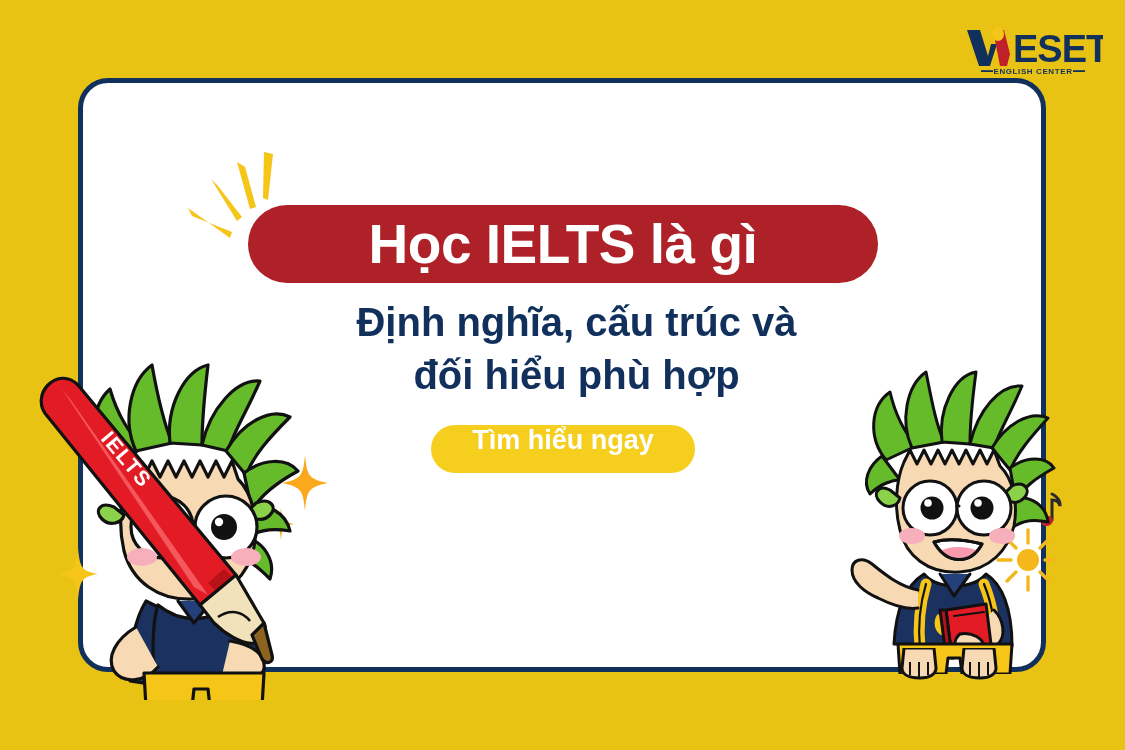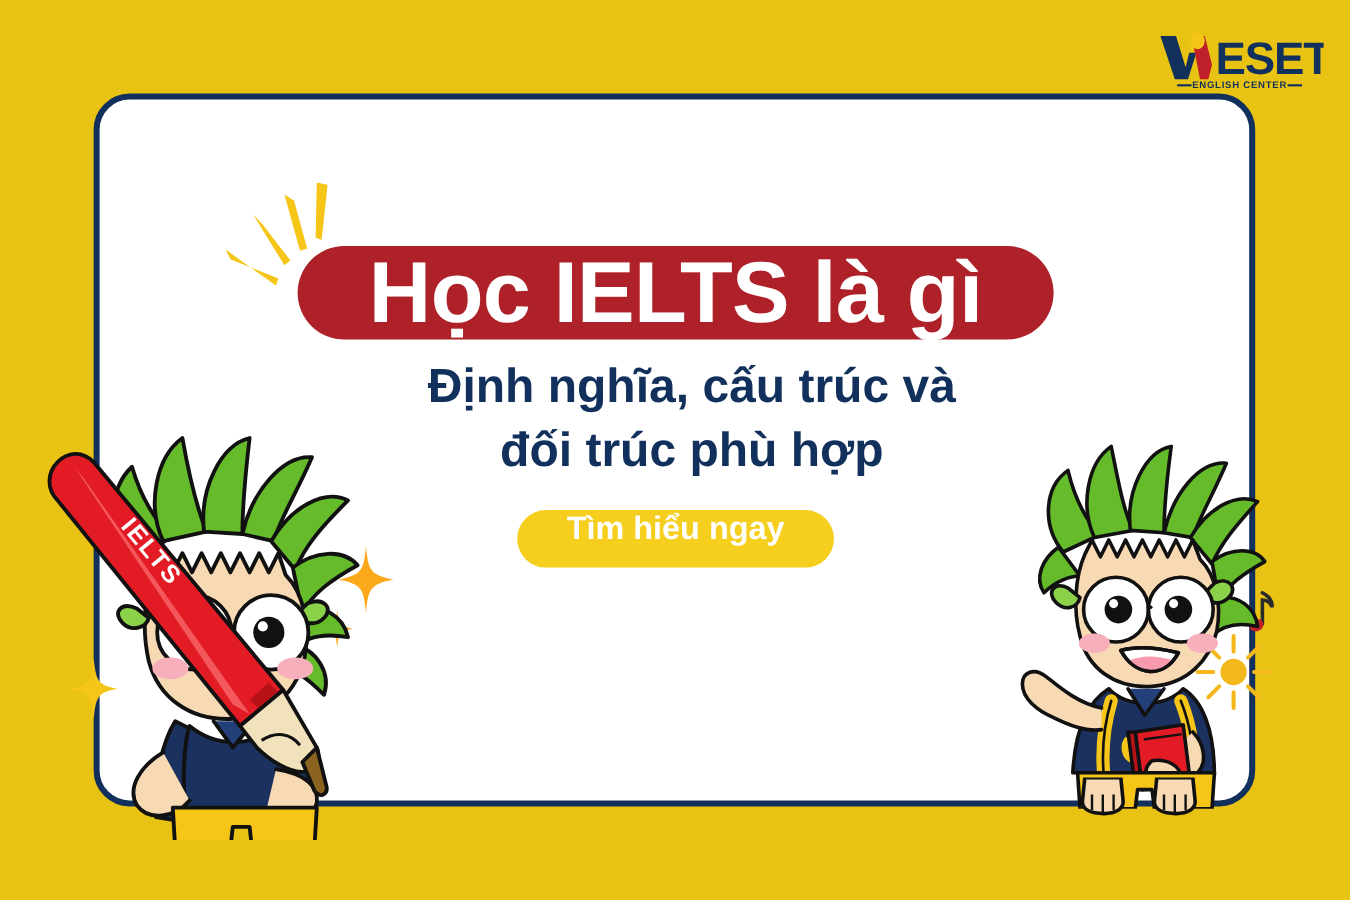--- a/index.html
+++ b/index.html
@@ -25,21 +25,21 @@
 
   
   .headline{
     position:absolute;left:248px;top:205px;
     width:630px;height:78px;
     background:#AF2128;
     border-radius:39px;
     display:flex;align-items:center;justify-content:center;
   }
   .headline span{
-    color:#ffffff;font-size:72px;font-weight:bold;
+    color:#ffffff;font-size:55px;font-weight:bold;
     letter-spacing:-0.5px;line-height:1;
     white-space:nowrap;
   }
 
   
   .subtitle{
     position:absolute;left:0;top:296px;width:1125px;
     text-align:center;color:#12305C;
     font-size:40px;font-weight:bold;line-height:1.33;
   }
@@ -83,21 +83,21 @@
       </g>
     </svg>
   </div>
 
   <div class="headline">
     <span>Học IELTS là gì</span>
   </div>
 
   <div class="subtitle">
     <div>Định nghĩa, cấu trúc và</div>
-    <div>đối trúc phù hợp</div>
+    <div>đối hiểu phù hợp</div>
   </div>
 
   <div class="cta">
     <span>Tìm hiểu ngay</span>
   </div>
 
   <div class="logo">
     <svg width="140" height="52" viewBox="0 0 140 52">
 
       <polygon points="4,8 17,8 25,34 28,22 34,22 27,44 16,44" fill="#12305C"></polygon>

